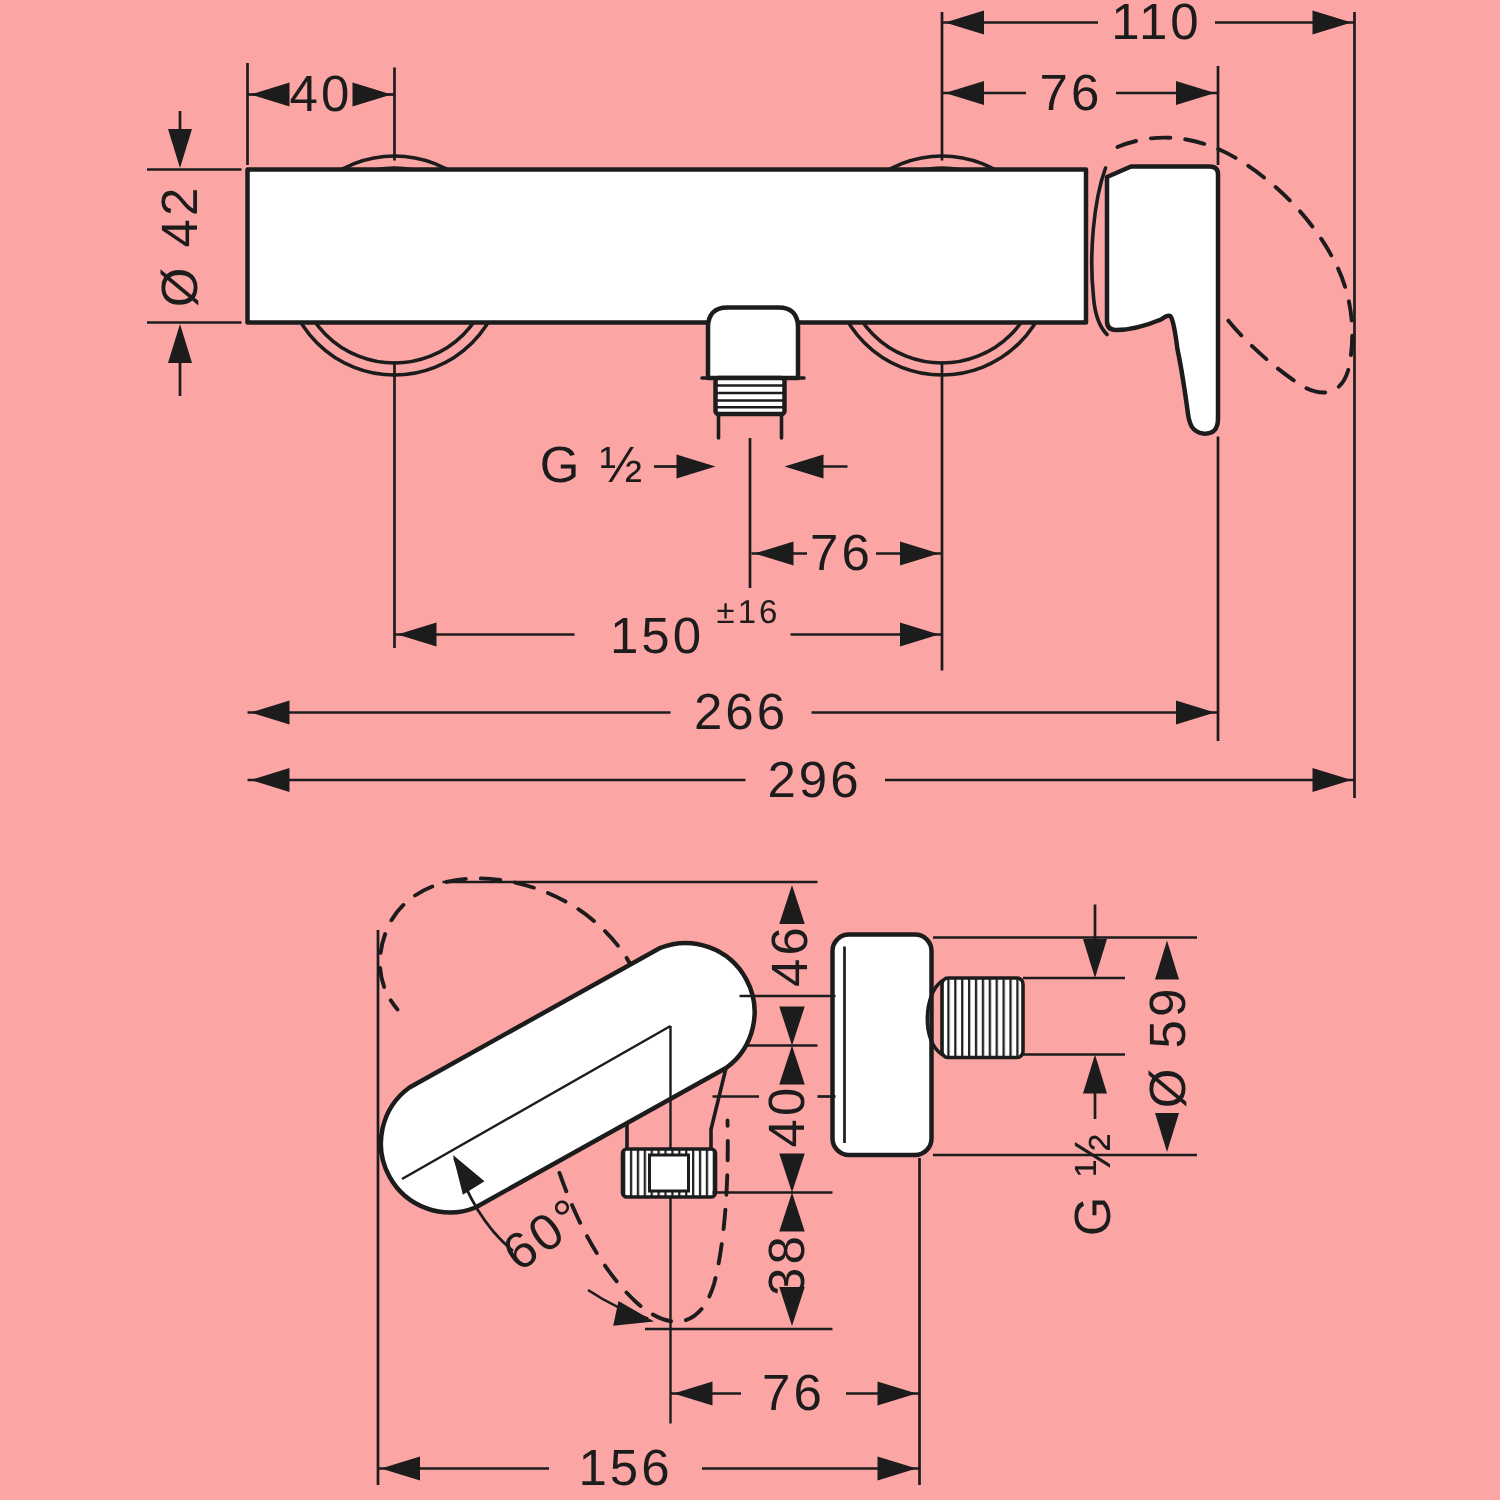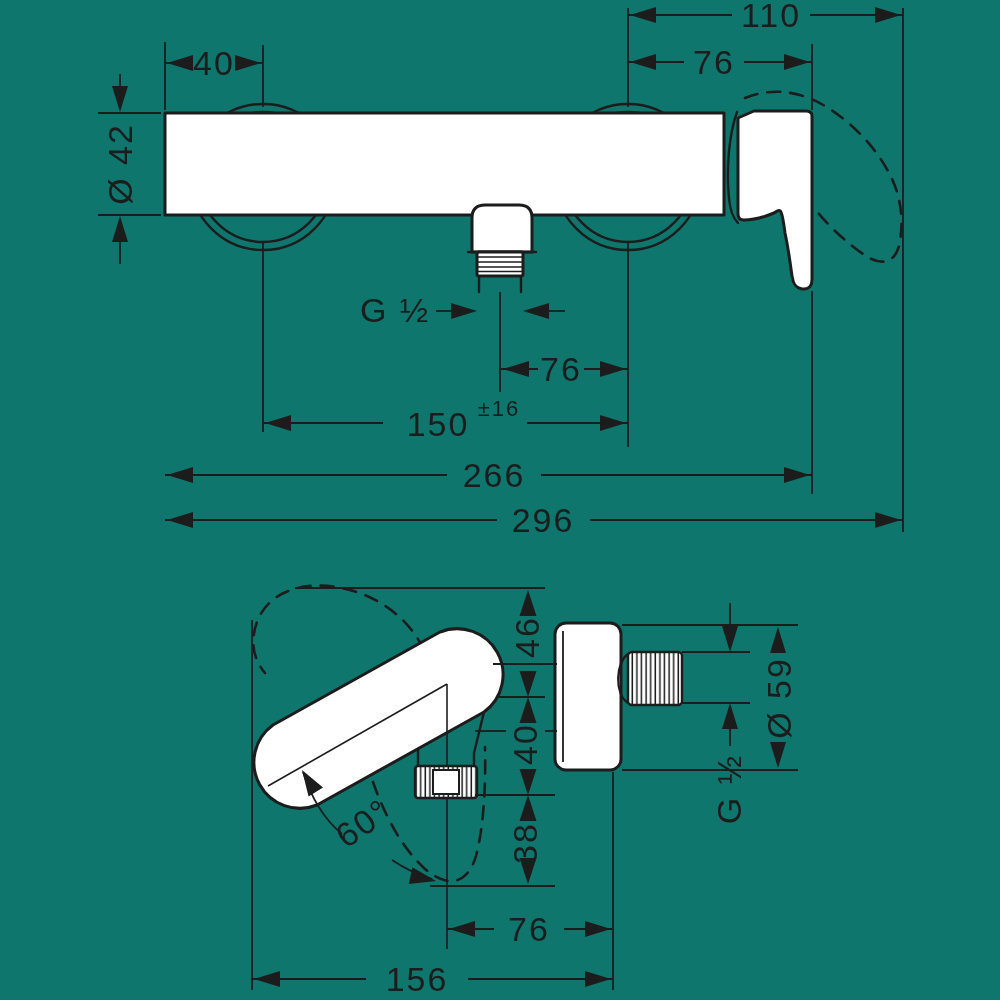--- a/index.html
+++ b/index.html
@@ -7,21 +7,21 @@
     padding: 0;
     background: #ffffff;
     width: 1000px;
     height: 1000px;
     font-family: "Liberation Sans", "DejaVu Sans", sans-serif;
   }
   #stage {
     width: 1000px;
     height: 1000px;
     position: relative;
-    background: #0f766e;
+    background: #fca5a5;
   }
   svg { display: block; }
   text {
     font-family: "Liberation Sans", "DejaVu Sans", sans-serif;
     fill: #1c1c1c;
     letter-spacing: 2px;
   }
   .dim-label { font-size: 34px; }
   .dim-label-small { font-size: 22px; }
   .outline  { fill: #ffffff; stroke: #1c1c1c; stroke-width: 3;   stroke-linejoin: round; }

